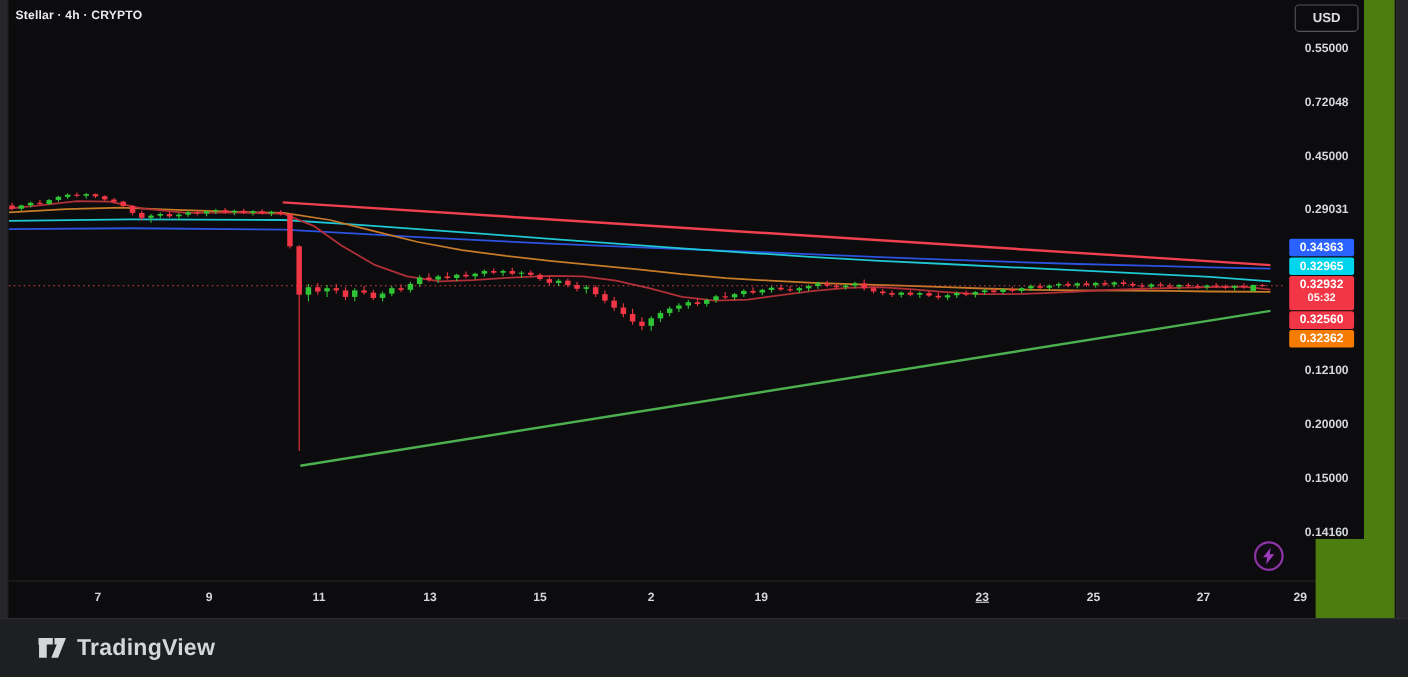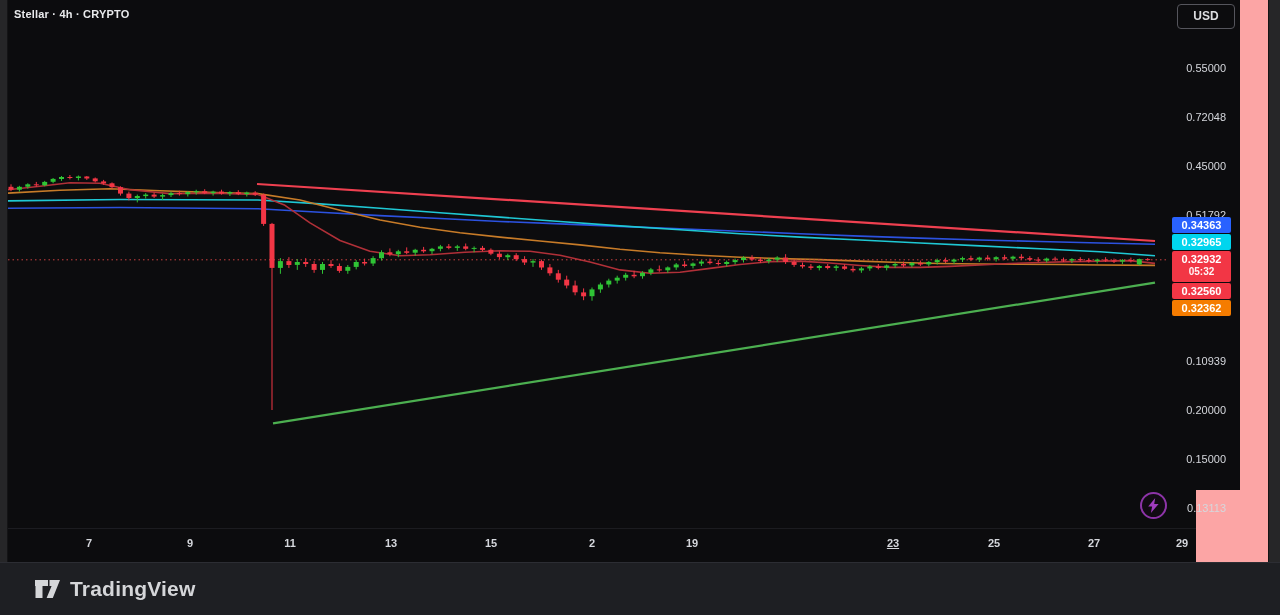--- a/index.html
+++ b/index.html
@@ -1,34 +1,34 @@
 <!DOCTYPE html>
 <html><head>
 <meta charset="utf-8">
 <style>
   * { margin:0; padding:0; box-sizing:border-box; }
   html,body { width:1280px; height:615px; background:#0c0c0e; overflow:hidden;
               font-family:"Liberation Sans", sans-serif; }
-  #app { position:relative; width:1280px; height:615px; background:#fca5a5; }
+  #app { position:relative; width:1280px; height:615px; background:#4d7c0f; }
 
   .edge-strip { position:absolute; top:0; height:562px; background:#262628; }
   #left-strip  { left:0; width:8px; border-right:1px solid #141416; }
   #right-strip { left:1268px; width:12px; border-left:1px solid #141416; }
 
   #chart-region { position:absolute; left:8px; top:0; width:1188px; height:528px; background:#0c0c0e; }
   #chart-svg { position:absolute; left:0; top:0; }
 
   #legend { position:absolute; left:6px; top:6px; z-index:5; }
   .legend-row { display:flex; align-items:center; gap:6px; height:15px; }
   #symbol-title { color:#e9eaec; font-size:11px; font-weight:bold; letter-spacing:.2px; }
   #ema-label { color:#e9eaec; font-size:11px; font-weight:bold; }
   .ema-val { font-size:11px; font-weight:bold; margin-left:3px; }
 
   #price-axis { position:absolute; left:1168px; top:0; width:72px; height:490px; background:#0c0c0e; }
-  .tick { position:absolute; right:14px; color:#d5d7dc; font-size:11px; font-weight:normal; height:14px; line-height:14px;margin-top:24px; }
+  .tick { position:absolute; right:14px; color:#d5d7dc; font-size:11px; font-weight:bold; height:14px; line-height:14px; }
   .tag { position:absolute; left:4px; width:59px; border-radius:2px; color:#ffffff;
          font-size:11px; font-weight:bold; text-align:center; line-height:16px; height:16px; }
   .tag .sub { display:block; font-size:10px; font-weight:bold; line-height:13px; margin-top:-2px; opacity:.95; }
 
   #usd-button { position:absolute; left:9px; top:4px; width:58px; height:25px;
     border:1px solid #55555c; border-radius:4px; background:transparent;
     color:#dcdde0; font-size:12px; font-weight:bold; text-align:center; line-height:23px; cursor:pointer; }
 
   #time-axis { position:absolute; left:8px; top:528px; width:1188px; height:34px;
                background:#0c0c0e; border-top:1px solid #1c1c20; }
@@ -345,25 +345,25 @@
       </svg>
     </div>
   </div>
 
   <div id="price-axis">
     <div id="usd-button">USD</div>
     <div id="ticks">
         <div class="tick" style="top: 37px;">0.55000</div>
         <div class="tick" style="top: 86px;">0.72048</div>
         <div class="tick" style="top: 135px;">0.45000</div>
-        <div class="tick" style="top: 184px;">0.51792</div>
-        <div class="tick" style="top: 330px;">0.10939</div>
+        <div class="tick" style="top: 184px;">0.29031</div>
+        <div class="tick" style="top: 330px;">0.12100</div>
         <div class="tick" style="top: 379px;">0.20000</div>
         <div class="tick" style="top: 428px;">0.15000</div>
-        <div class="tick" style="top: 477px;">0.13113</div>
+        <div class="tick" style="top: 477px;">0.14160</div>
       </div>
     <div id="tags">
         <div class="tag" style="background: rgb(41, 98, 255); top: 217px;">0.34363</div>
         <div class="tag" style="background: rgb(0, 213, 238); top: 234px;">0.32965</div>
         <div class="tag" style="background: rgb(242, 54, 69); top: 251px; height: 31px;">0.32932<span class="sub">05:32</span></div>
         <div class="tag" style="background: rgb(242, 54, 69); top: 283px;">0.32560</div>
         <div class="tag" style="background: rgb(245, 124, 0); top: 300px;">0.32362</div>
       </div>
   </div>
 

